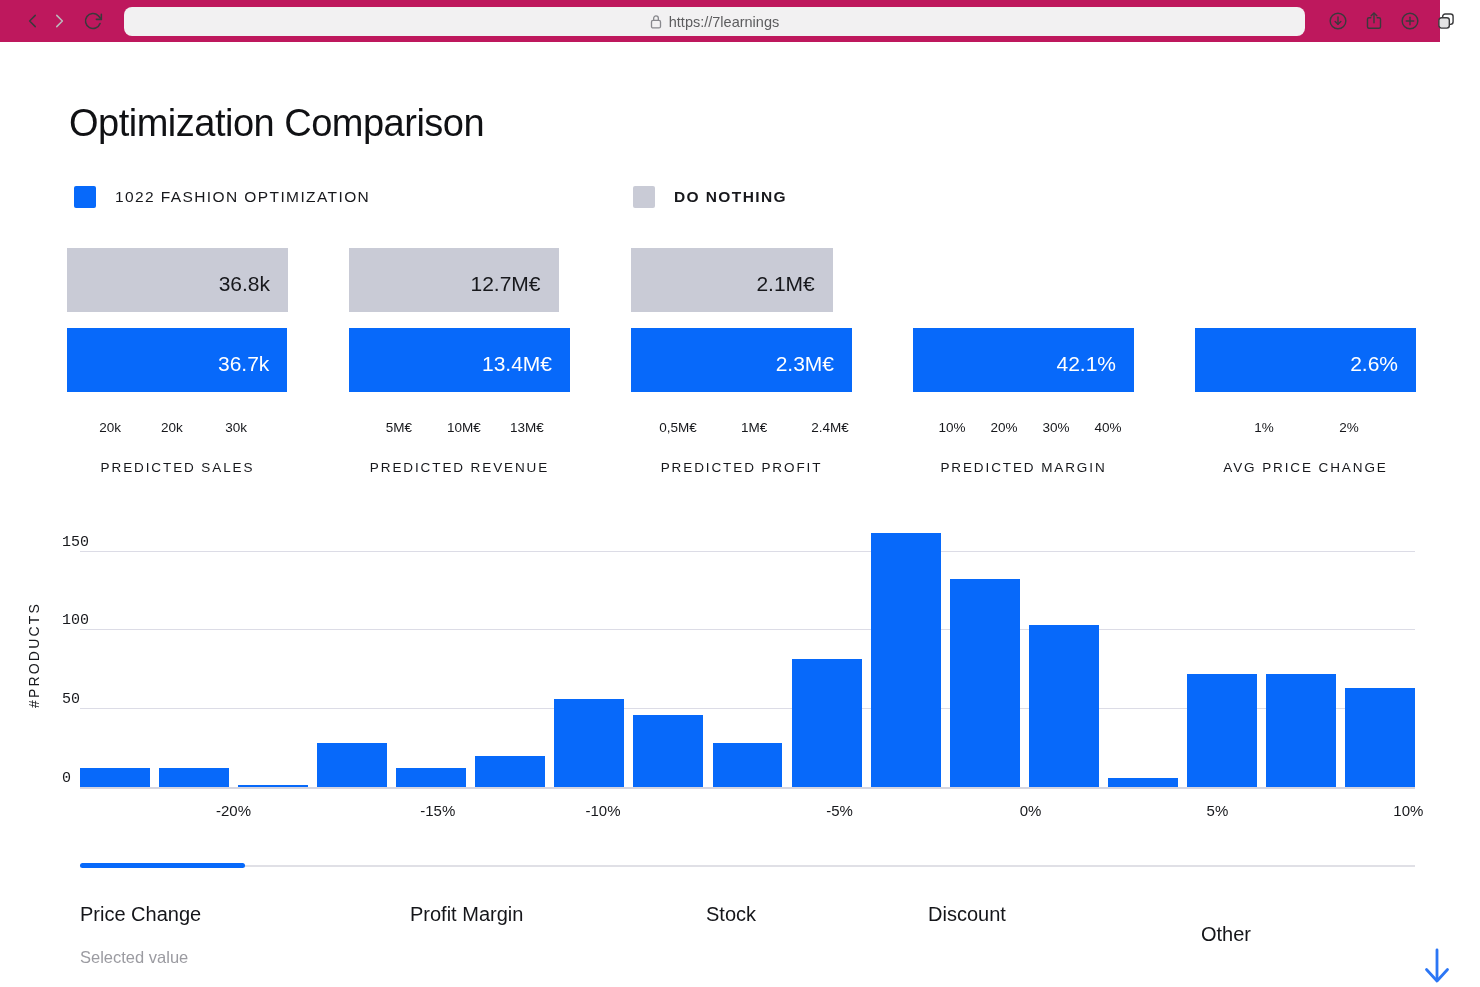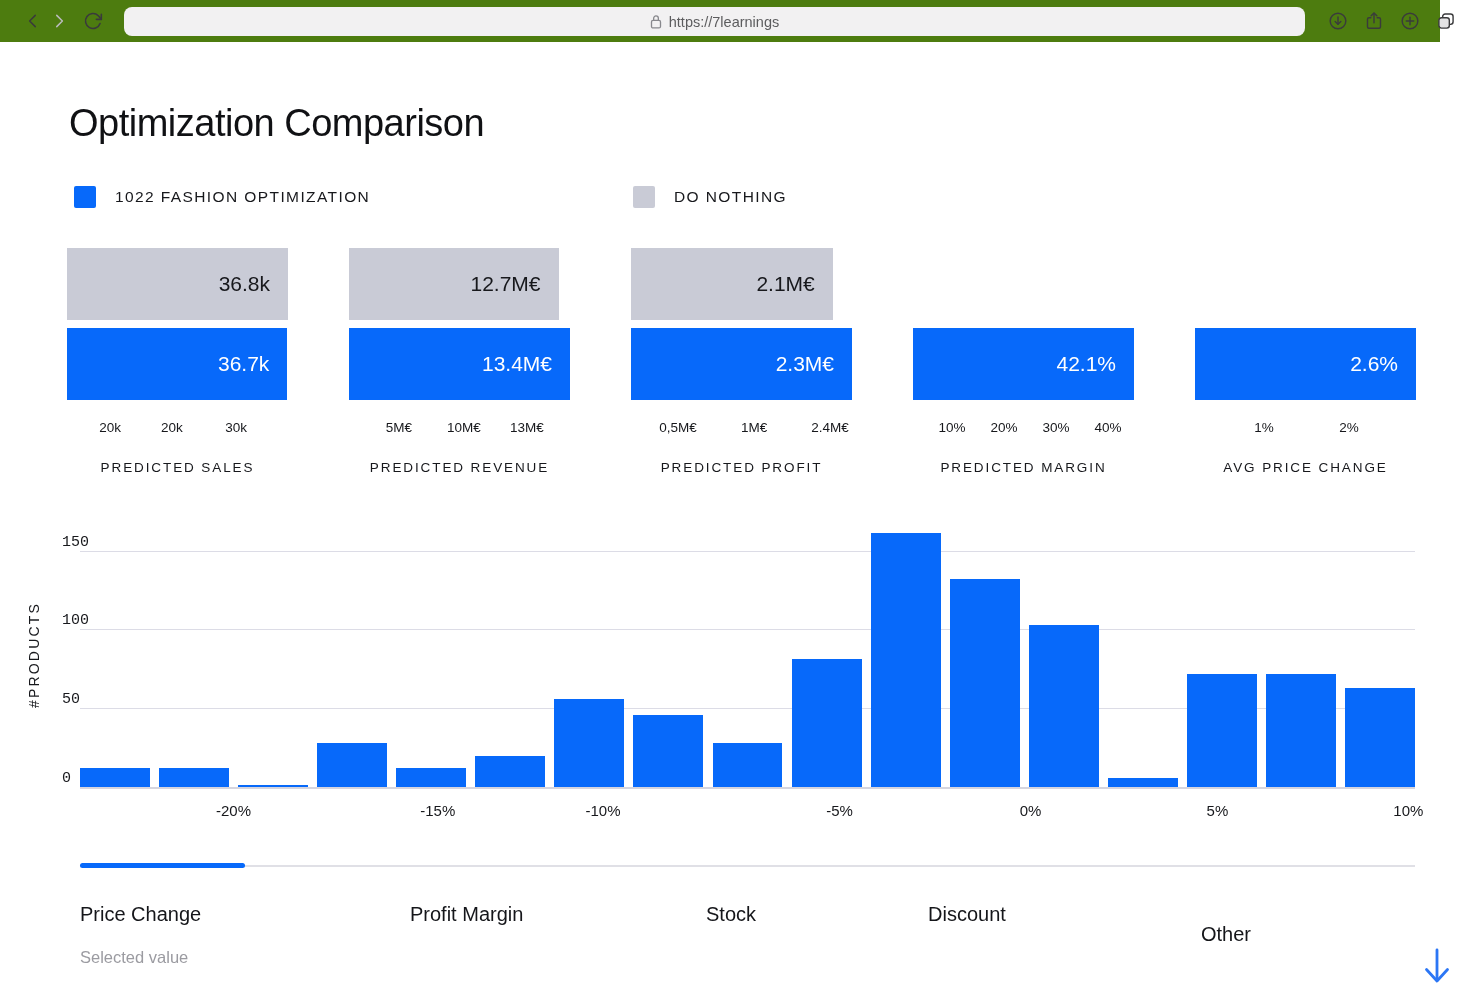--- a/index.html
+++ b/index.html
@@ -1,40 +1,40 @@
 <!DOCTYPE html>
 <html><head>
 <meta charset="utf-8">
 <style>
   * { margin:0; padding:0; box-sizing:border-box; }
   body { background:#fff; font-family:"Liberation Sans","DejaVu Sans",sans-serif; }
   .screen { position:relative; width:1480px; height:987px; background:#ffffff; overflow:hidden; }
 
   
-  .chrome { position:absolute; left:0; top:0; width:1440px; height:42px; background:#4d7c0f; }
+  .chrome { position:absolute; left:0; top:0; width:1440px; height:42px; background:#be185d; }
   .nav-btn { position:absolute; top:9px; width:24px; height:24px; display:flex; align-items:center; justify-content:center; }
   .nav-back { left:21px; }
   .nav-fwd  { left:47px; }
   .nav-reload { left:81px; }
   .addr { position:absolute; left:124px; top:7px; width:1181px; height:29px; background:#f2f1f2; border-radius:8px;
           display:flex; align-items:center; justify-content:center; gap:7px; }
   .addr-text { font-size:14.5px; color:#5c5c5e; }
   .chrome-right { position:absolute; top:9px; width:24px; height:24px; display:flex; align-items:center; justify-content:center; }
   .cr-1 { left:1326px; } .cr-2 { left:1362px; } .cr-3 { left:1398px; } .cr-4 { left:1434px; }
 
   
   .page-title { position:absolute; left:69px; top:102px; font-size:38px; font-weight:500; color:#101114; letter-spacing:-0.5px; }
   .legend-item { position:absolute; top:186px; height:22px; display:flex; align-items:center; gap:19px; }
-  .legend-opt { left:74px; } .legend-dn { left:633px; }
+  .legend-opt { left:74px; } .legend-dn { left:633px;font-weight:bold; }
   .legend-swatch { width:22px; height:22px; border-radius:2px; flex:0 0 auto; }
   .legend-label { font-size:15.5px; letter-spacing:1.4px; color:#17181c; }
 
   
   .kpi-group { position:absolute; top:248px; width:221px; height:235px; }
-  .kpi-bar { position:absolute; left:0; height:72px; }
+  .kpi-bar { position:absolute; left:0; height:64px; }
   .kpi-bar-gray { top:0; background:#c9cbd6; }
   .kpi-bar-blue { top:80px; background:#0769fa; }
   .kpi-value { position:absolute; right:18px; top:0; height:72px; line-height:72px; font-size:21px; color:#17181c; }
   .kpi-bar-blue .kpi-value { color:#ffffff; }
   .kpi-ticks { position:absolute; left:0; top:172px; width:100%; height:16px; }
   .kpi-tick { position:absolute; top:0; transform:translateX(-50%); font-size:13.5px; color:#17181c; white-space:nowrap; }
   .kpi-caption { position:absolute; left:0; top:212px; width:100%; text-align:center; font-size:13.5px; letter-spacing:1.9px; color:#17181c; white-space:nowrap; }
 
   
   .histogram { position:absolute; left:0; top:520px; width:1480px; height:310px; }

